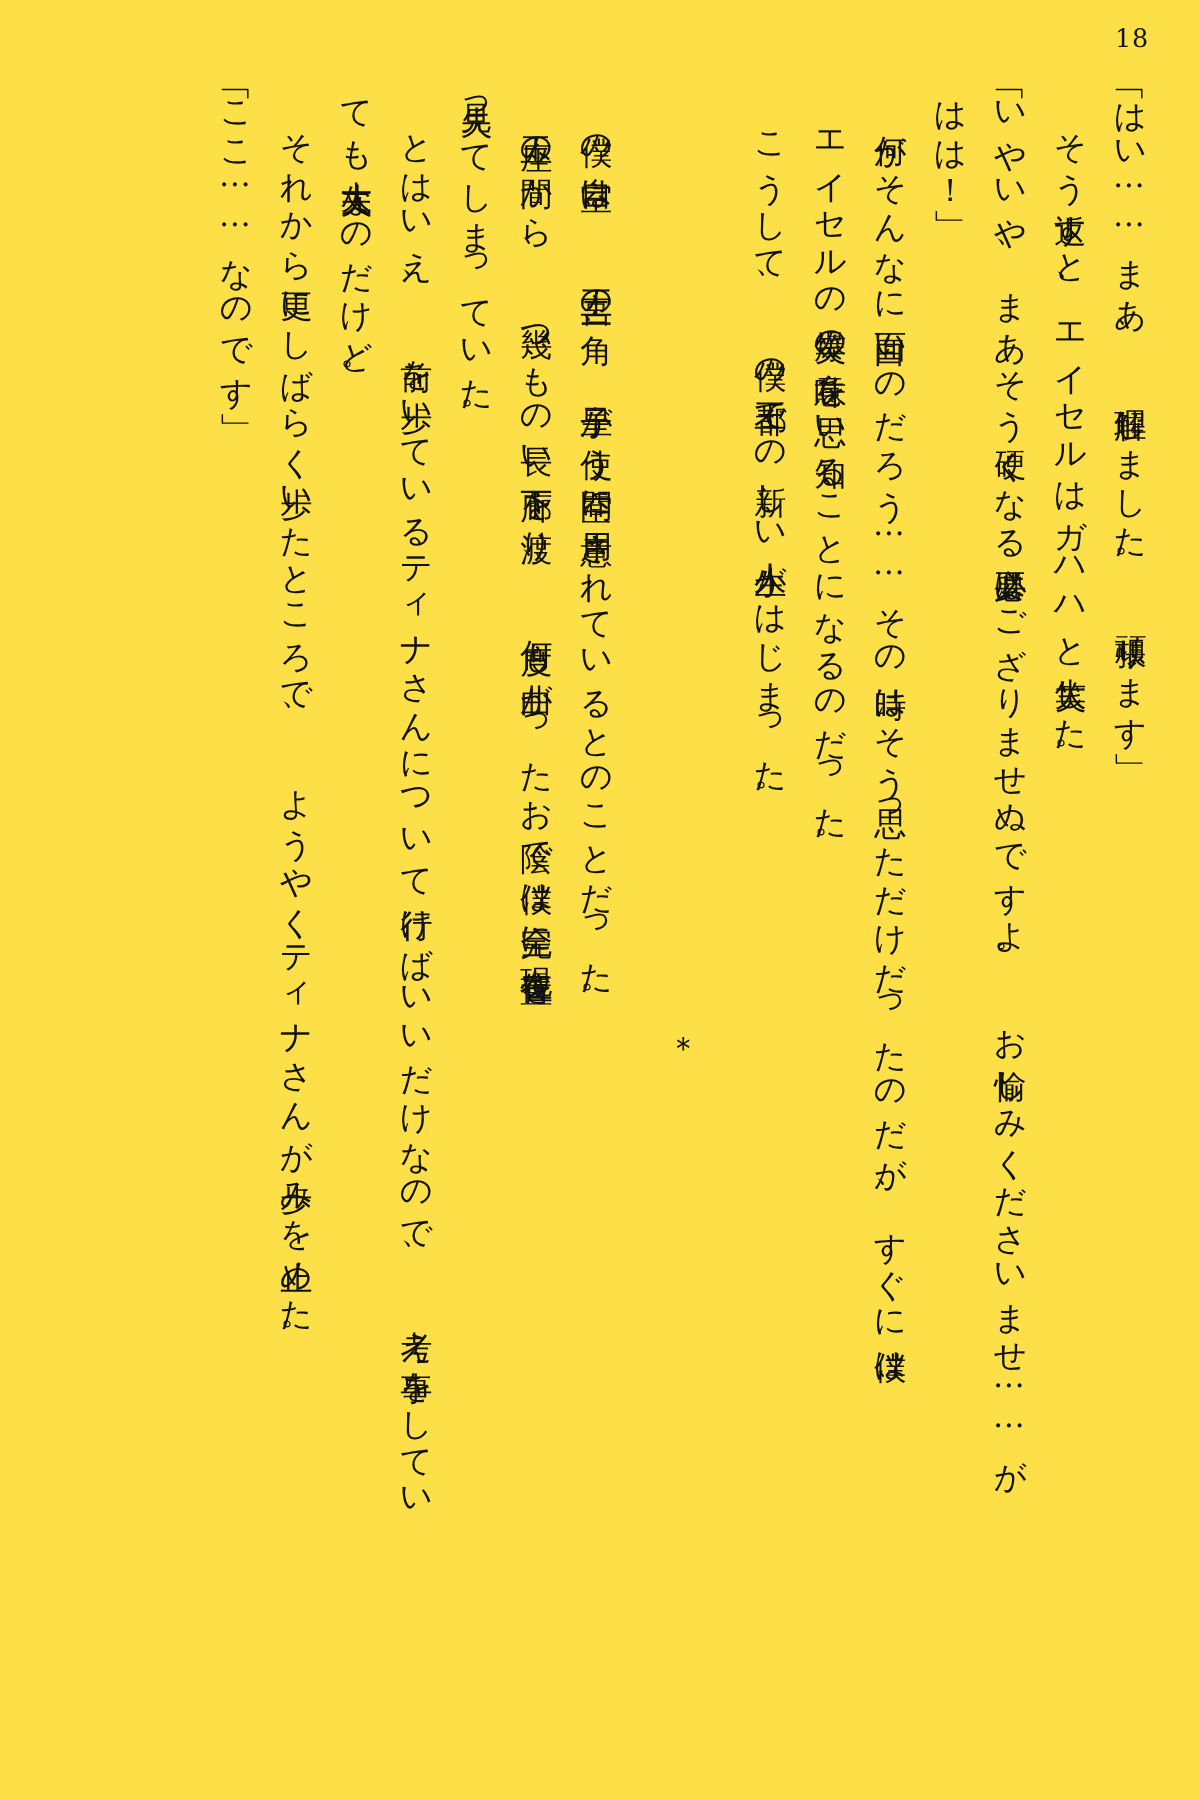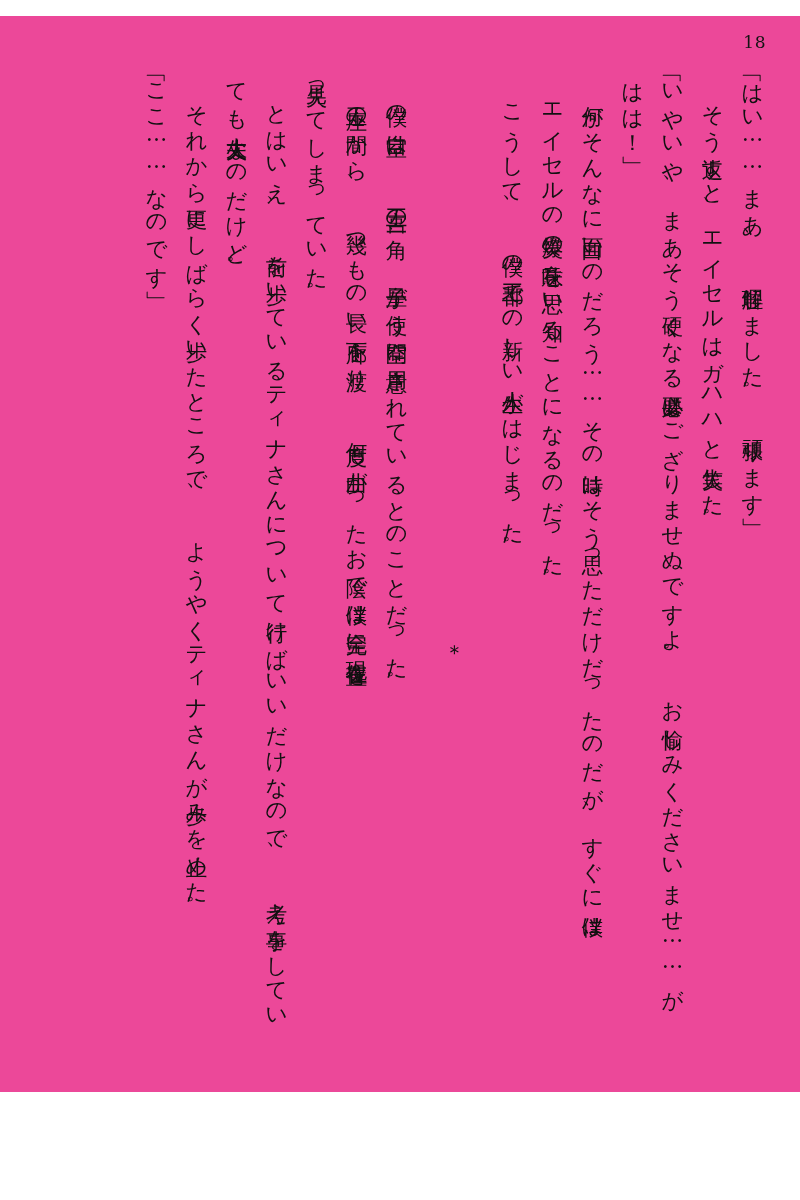--- a/index.html
+++ b/index.html
@@ -10,24 +10,23 @@
   body {
     width: 800px;
     height: 1200px;
     font-family: "DejaVu Serif", "Liberation Serif", serif;
     color: #111111;
     overflow: hidden;
   }
   .page {
     position: relative;
     width: 800px;
-    height: 1076px;
-    background: #ec4899;
+    height: 1200px;
+    background: #fde047;
     box-sizing: border-box;
-    margin-top: 16px;
   }
   .page-number {
     position: absolute;
     top: 16px;
     right: 34px;
     font-size: 17px;
     font-family: "DejaVu Serif", "Liberation Serif", serif;
     letter-spacing: 0.5px;
     color: #141414;
   }

